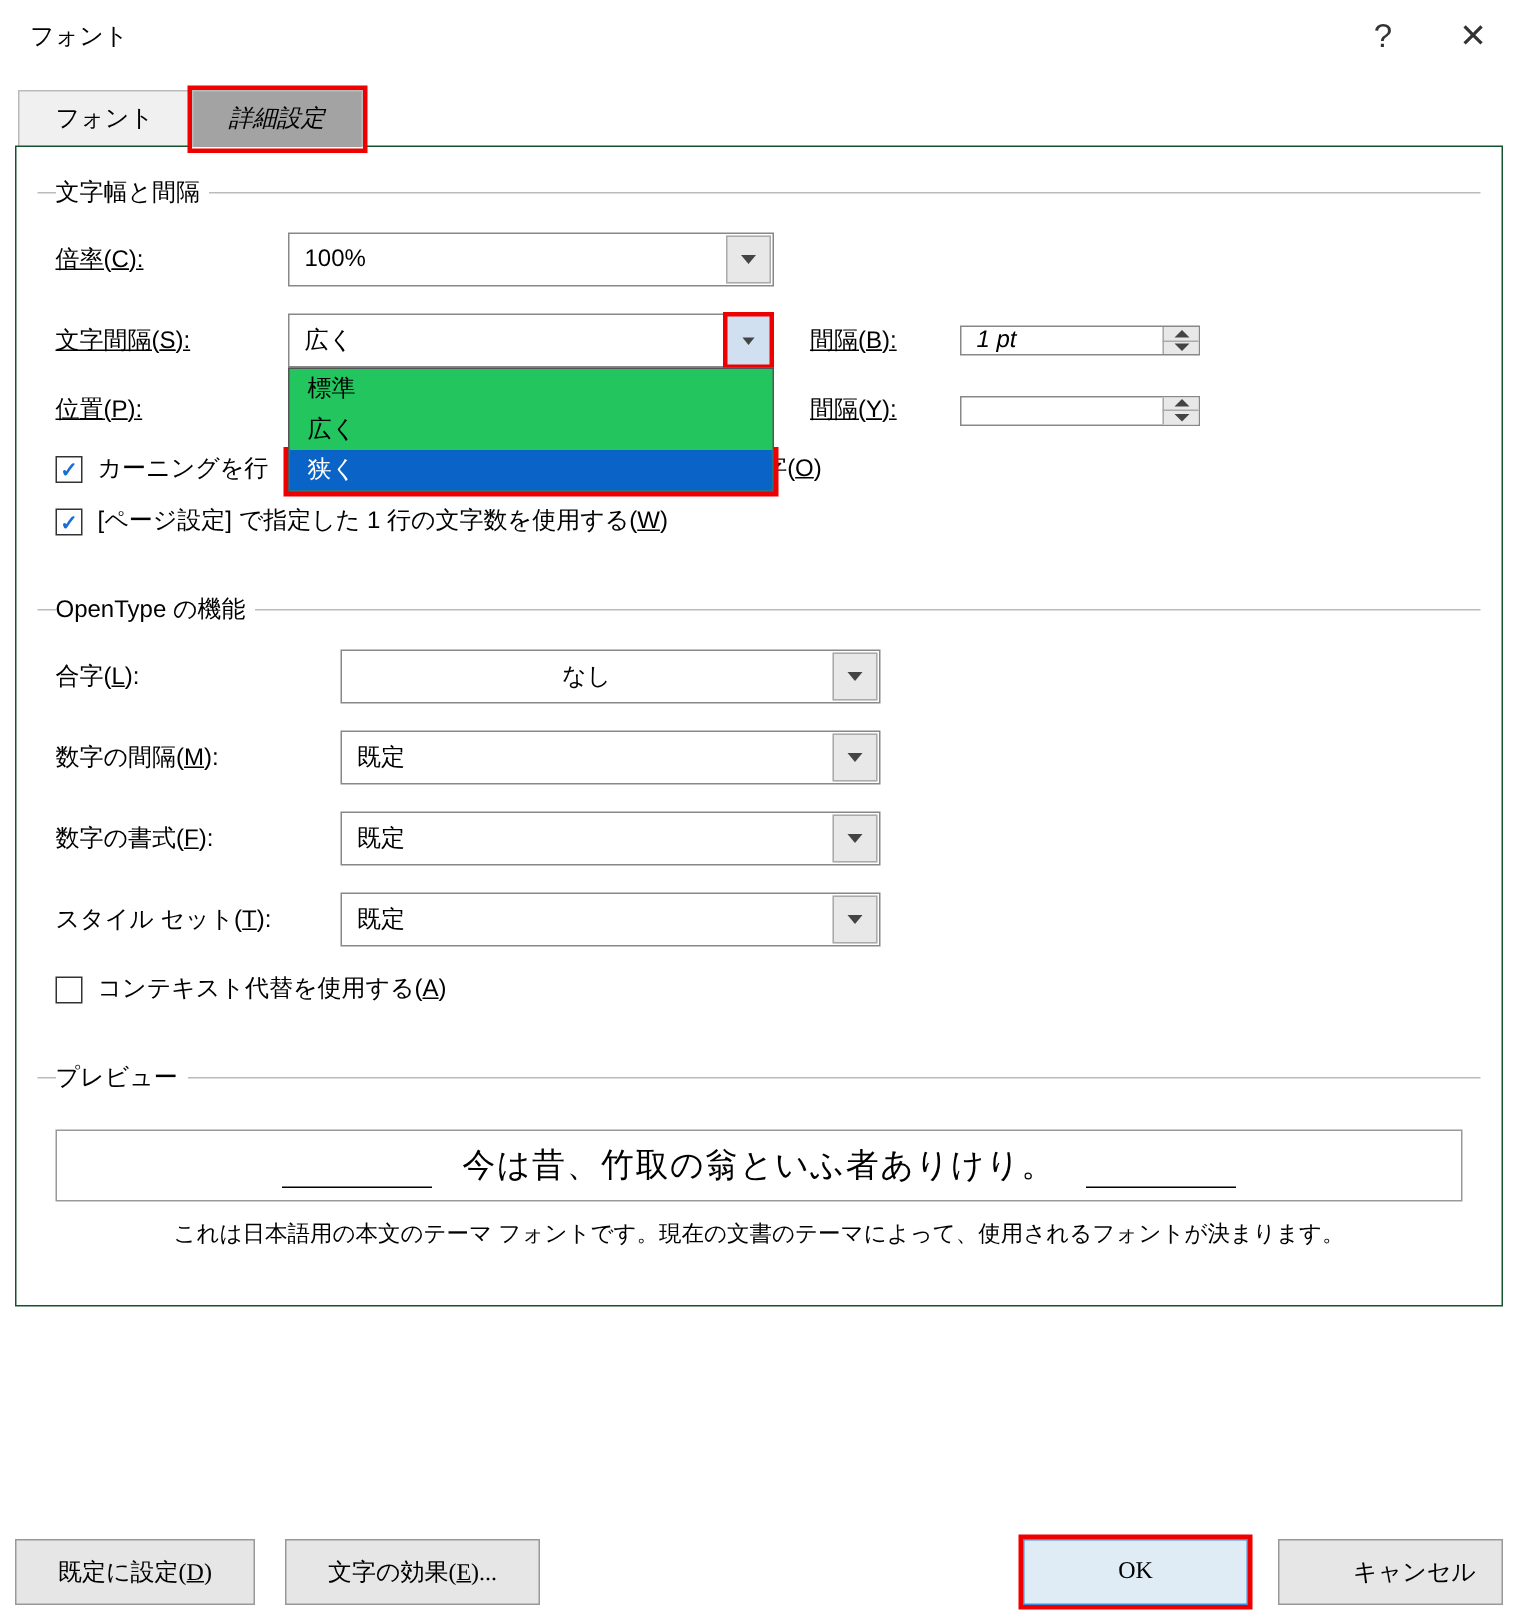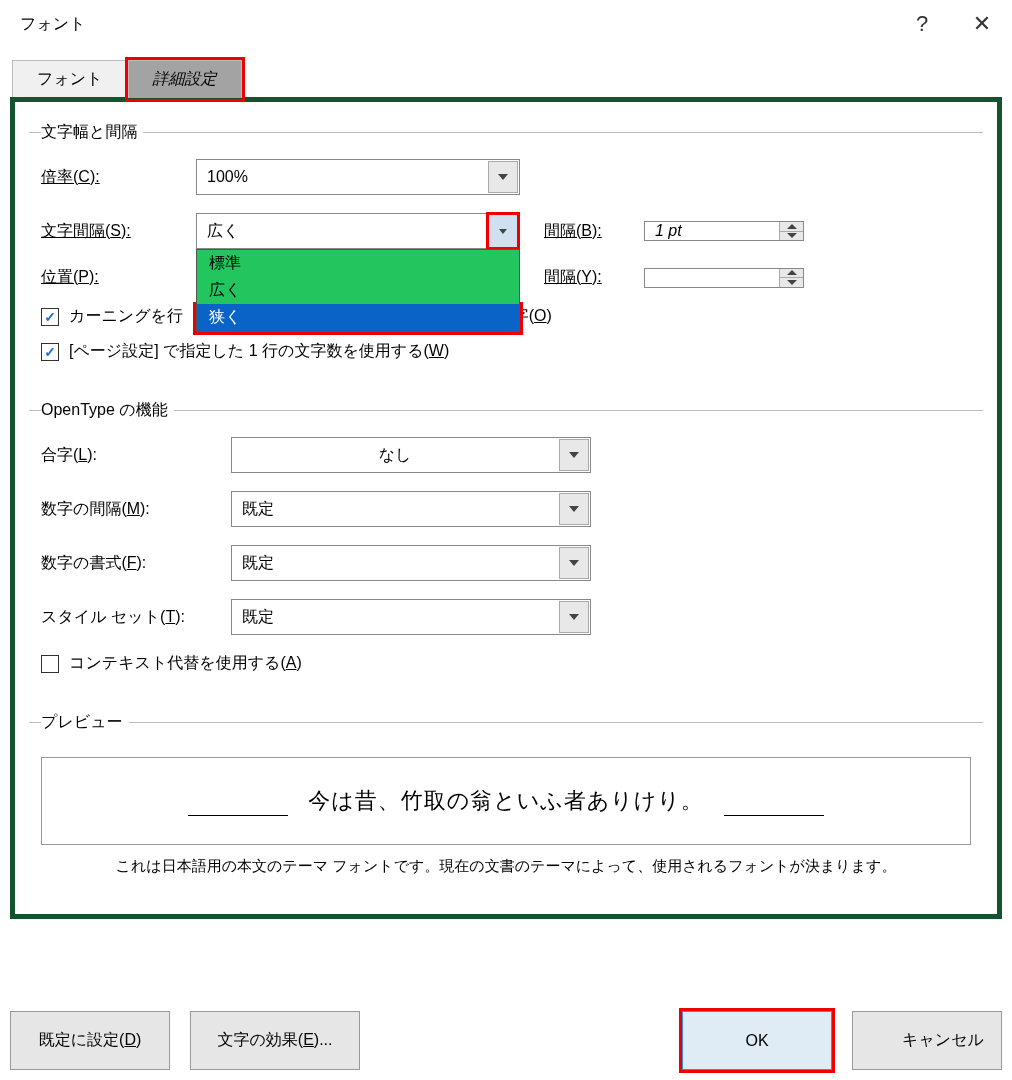--- a/index.html
+++ b/index.html
@@ -9,21 +9,21 @@
     .titlebar-title { font-size: 16px; }
     .titlebar-icons { display: flex; gap: 0; }
     .titlebar-btn { width: 60px; height: 40px; display: flex; align-items: center; justify-content: center; font-size: 22px; color: #333; cursor: pointer; }
     
     .tabs { display: flex; margin-left: 12px; margin-top: 12px; }
     .tab { padding: 8px 24px; border: 1px solid #bbb; border-bottom: none; background: #fff; font-size: 16px; cursor: pointer; position: relative; }
     .tab.inactive { background: #f0f0f0; }
     .tab.active { background: #a3a3a3; z-index: 2; font-style: italic; }
     .tab-highlight { position: absolute; border: 3px solid #e00; top: -4px; left: -4px; right: -4px; bottom: -4px; pointer-events: none; }
     
-    .content { border: 5px solid #14532d; margin: 0 10px 10px 10px; padding: 20px 14px 14px 14px; position: relative; top: -1px; }
+    .content { border: 1px solid #14532d; margin: 0 10px 10px 10px; padding: 20px 14px 14px 14px; position: relative; top: -1px; }
     
     fieldset { border: none; border-top: 1px solid #bbb; margin: 0 0 18px 0; padding: 16px 12px 6px 12px; }
     legend { padding: 0 6px 0 0; font-size: 16px; }
     
     .row { display: flex; align-items: center; margin-bottom: 18px; position: relative; }
     .label { width: 155px; font-size: 16px; text-decoration: underline; }
     .label u { text-decoration: underline; }
     
     .combo { display: flex; border: 1px solid #888; background: #fff; height: 36px; align-items: center; }
     .combo-text { flex: 1; padding: 0 10px; font-size: 16px; }
@@ -44,27 +44,27 @@
     .dropdown-border-highlight { border: 3px solid #e00; position: absolute; pointer-events: none; }
     .dd-item { padding: 3px 12px; font-size: 16px; cursor: pointer; }
     .dd-item.selected { background: #0a64c8; color: #fff; }
     
     .checkrow { display: flex; align-items: center; margin-bottom: 14px; font-size: 16px; }
     .checkbox { width: 18px; height: 18px; border: 1px solid #333; margin-right: 10px; display: flex; align-items: center; justify-content: center; }
     .checkmark { font-size: 14px; color: #1a6fd4; font-weight: bold; }
     
     .label2 { width: 190px; font-size: 16px; }
     
-    .preview-box { border: 1px solid #999; margin: 8px 0 12px 0; padding: 28px 20px; display: flex; align-items: flex-end; justify-content: center; gap: 20px; }
+    .preview-box { border: 1px solid #999; margin: 8px 0 12px 0; padding: 8px 20px; display: flex; align-items: flex-end; justify-content: center; gap: 20px; }
     .preview-line { flex: 0 0 100px; border-bottom: 1.5px solid #000; height: 24px; }
     .preview-text { font-size: 22px; letter-spacing: 1px; }
     .preview-desc { font-size: 15px; text-align: center; }
     
     .footer { position: absolute; bottom: 10px; left: 10px; right: 10px; display: flex; gap: 20px; align-items: center; }
-    .btn { height: 59px; border: 1px solid #999; background: #e6e6e6; font-size: 16px; cursor: pointer; display: flex; align-items: center; justify-content: center; }
+    .btn { height: 44px; border: 1px solid #999; background: #e6e6e6; font-size: 16px; cursor: pointer; display: flex; align-items: center; justify-content: center; font-family: Liberation Serif, serif; }
     .btn-setdefault { width: 160px; }
     .btn-effects { width: 170px; }
     .btn-ok { width: 150px; border: 1px solid #3a8fe0; background: #e0ecf5; position: relative; }
     .btn-ok-highlight { position: absolute; border: 3px solid #e00; top: -4px; left: -4px; right: -4px; bottom: -4px; pointer-events: none; }
     .btn-cancel { width: 150px; padding-left: 32px; }
     .spacer { flex: 1; }
   </style>
 </head>
 <body>
 

